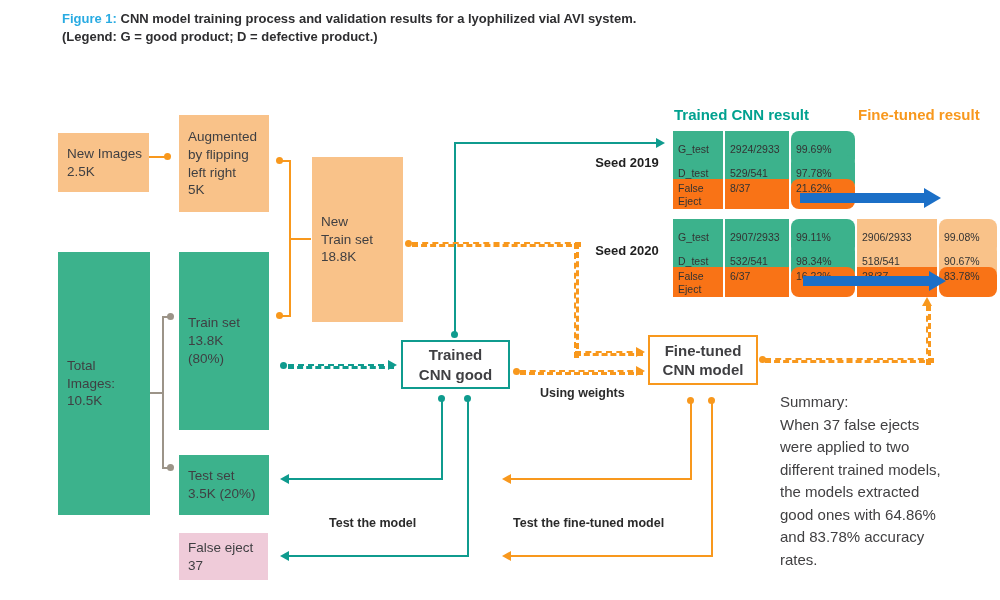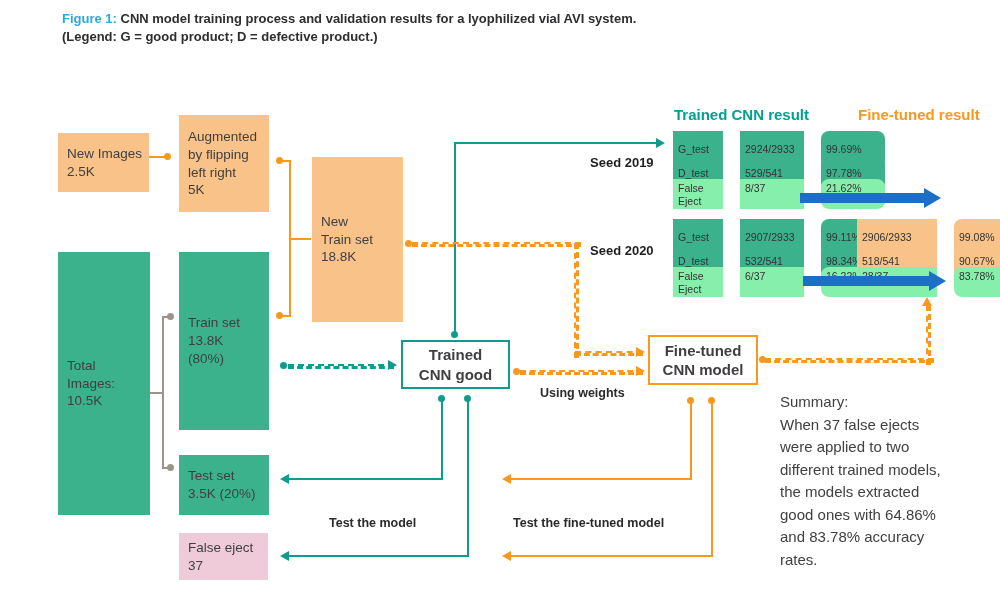--- a/index.html
+++ b/index.html
@@ -14,37 +14,37 @@
   .box.orange{background:#f9c289;}
   .box.green{background:#3cb28c;}
   .box.pink{background:#efcbd9;}
 
   .modelbox{position:absolute;display:flex;align-items:center;justify-content:center;text-align:center;
             font-weight:bold;font-size:15px;white-space:pre-line;background:#fff;line-height:1.3;color:#3f3f42;box-sizing:border-box;}
   .modelbox.tealb{border:2px solid #0f9b8e;}
   .modelbox.orangeb{border:2px solid #f8981d;}
 
   .lbl-bold{position:absolute;font-weight:bold;font-size:12.5px;color:#2b2b2b;}
-  .seed{position:absolute;font-weight:bold;font-size:13px;color:#1f1f1f;width:74px;text-align:left;}
+  .seed{position:absolute;font-weight:bold;font-size:13px;color:#1f1f1f;width:74px;text-align:center;}
   .table-header{position:absolute;font-weight:bold;font-size:15px;}
   .th-teal{color:#00a18f;}
   .th-orange{color:#f8981d;}
   .summary{position:absolute;font-size:15px;line-height:1.5;white-space:pre-line;color:#414042;}
 
   .rt{position:absolute;}
   .trow{display:flex;margin-bottom:2px;}
   .trow.short{height:22px;}
   .trow.tall{height:30px;}
-  .cell{box-sizing:border-box;padding:18px 5px;font-size:10.5px;line-height:1.2;margin-right:17px;
+  .cell{box-sizing:border-box;padding:18px 5px;font-size:10.5px;line-height:1.2;margin-right:2px;
         display:flex;align-items:center;white-space:pre-line;color:#333;}
   .trow.tall .cell{align-items:flex-start;padding-top:3px;}
   .w-lbl{width:50px;} .w-mid{width:64px;} .w-pct{width:64px;}
   .w-mid2{width:80px;} .w-pct2{width:58px;}
   .pctb{font-weight:normal;border-radius:8px;}
-  .cg{background:#3cb28c;} .co{background:#f9c289;} .cp{background:#86efac;}
+  .cg{background:#3cb28c;} .co{background:#f9c289;} .cp{background:#f97316;}
 
   .hline{position:absolute;height:0;border-top:2px solid;}
   .vline{position:absolute;width:0;border-left:2px solid;}
   .teal-c{border-color:#0f9b8e;}
   .orange-c{border-color:#f8981d;}
   .gray-c{border-color:#9c9488;}
   .dashed{border-style:dashed;}
 
   .dot{position:absolute;width:7px;height:7px;border-radius:50%;}
   .dot.teal{background:#0f9b8e;} .dot.orange{background:#f8981d;} .dot.gray{background:#9c9488;}

